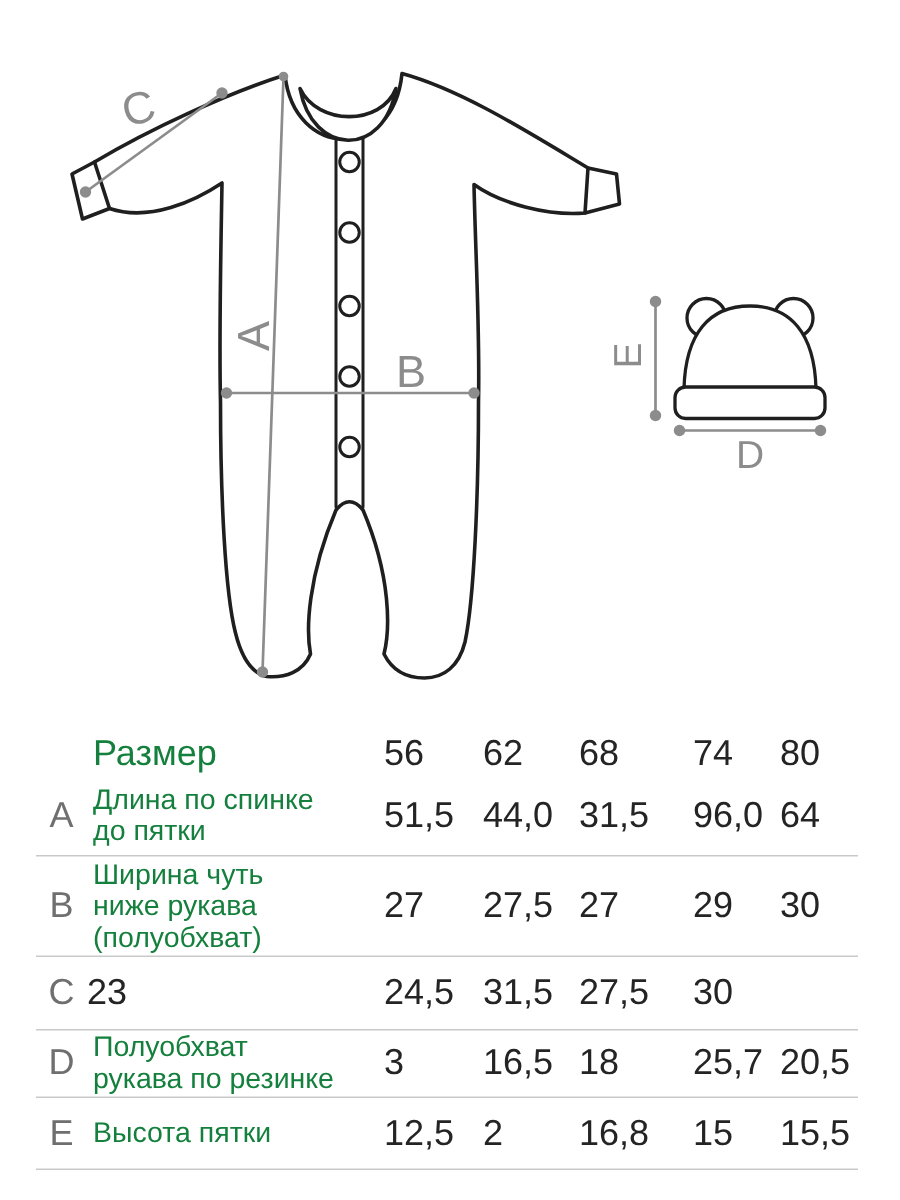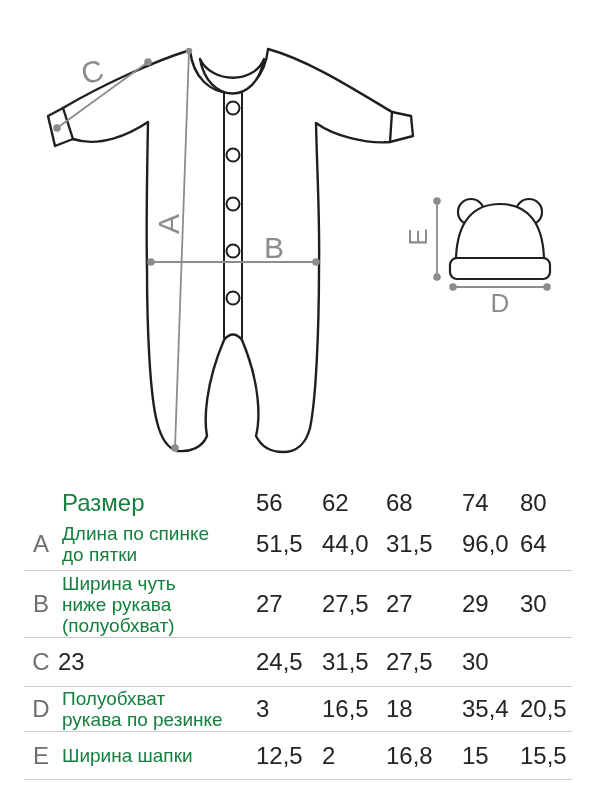--- a/index.html
+++ b/index.html
@@ -159,27 +159,27 @@
       <div class="t-val">30</div>
     </div>
 
     <div class="t-row t-data row-d">
       <div class="t-letter">D</div>
       <div class="t-label">Полуобхват
 рукава по резинке</div>
       <div class="t-val">3</div>
       <div class="t-val">16,5</div>
       <div class="t-val">18</div>
-      <div class="t-val">35,4</div>
+      <div class="t-val">25,7</div>
       <div class="t-val">20,5</div>
     </div>
 
     <div class="t-row t-data row-e">
       <div class="t-letter">E</div>
-      <div class="t-label">Ширина шапки</div>
+      <div class="t-label">Высота пятки</div>
       <div class="t-val">12,5</div>
       <div class="t-val">2</div>
       <div class="t-val">16,8</div>
       <div class="t-val">15</div>
       <div class="t-val">15,5</div>
     </div>
 
   </div>
 </div>
 

